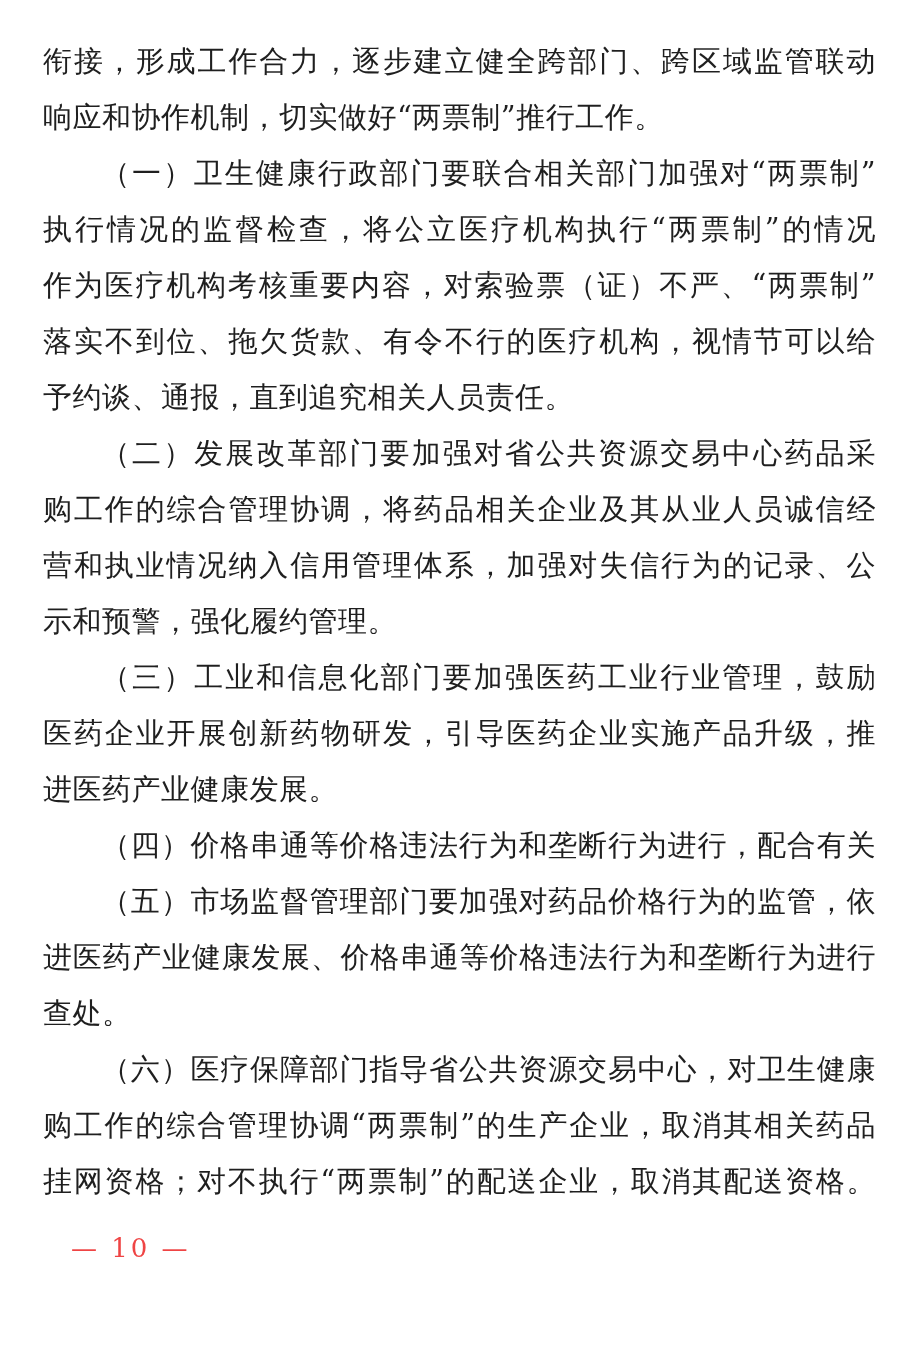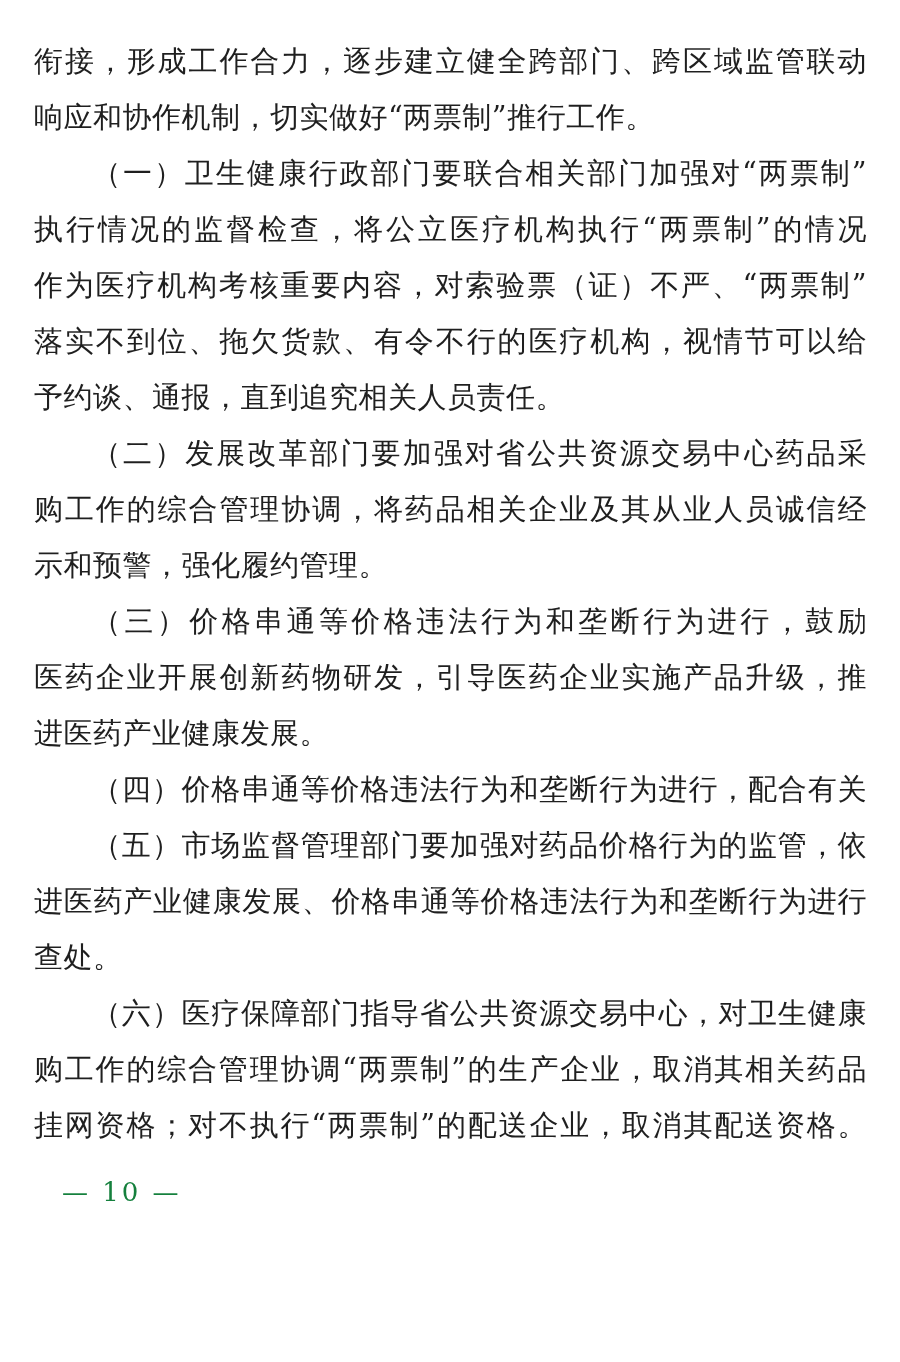--- a/index.html
+++ b/index.html
@@ -12,21 +12,21 @@
     background: #ffffff;
     overflow: hidden;
     font-family: "DejaVu Serif", "Liberation Serif", serif;
   }
   .page {
     position: relative;
     width: 712px;
     height: 1362px;
     background: #ffffff;
     box-sizing: border-box;
-    padding: 33px 34px 0 34px;
+    padding: 33px 34px 0 43px;
   }
   .text-block {
     width: 833px;
   }
   .line {
     height: 56px;
     line-height: 56px;
     font-size: 29px;
     color: #1f1f1f;
     white-space: nowrap;
@@ -45,41 +45,42 @@
   }
   .line.indent {
     padding-left: 58px;
   }
   .footer {
     margin-top: 20px;
     padding-left: 28px;
     height: 38px;
     line-height: 38px;
     font-size: 26px;
-    color: #15803d;
+    color: #ef4444;
     letter-spacing: 3px;
     text-align: left;
   }
 </style>
 </head>
 <body>
 
 <div class="page">
   <div class="text-block" id="text-block">
       <div class="line fill">衔接，形成工作合力，逐步建立健全跨部门、跨区域监管联动</div>
       <div class="line last">响应和协作机制，切实做好“两票制”推行工作。</div>
       <div class="line fill indent">（一）卫生健康行政部门要联合相关部门加强对“两票制”</div>
       <div class="line fill">执行情况的监督检查，将公立医疗机构执行“两票制”的情况</div>
       <div class="line fill">作为医疗机构考核重要内容，对索验票（证）不严、“两票制”</div>
       <div class="line fill">落实不到位、拖欠货款、有令不行的医疗机构，视情节可以给</div>
       <div class="line last">予约谈、通报，直到追究相关人员责任。</div>
       <div class="line fill indent">（二）发展改革部门要加强对省公共资源交易中心药品采</div>
       <div class="line fill">购工作的综合管理协调，将药品相关企业及其从业人员诚信经</div>
+      <div class="line fill">营和执业情况纳入信用管理体系，加强对失信行为的记录、公</div>
       <div class="line last">示和预警，强化履约管理。</div>
-      <div class="line fill indent">（三）价格串通等价格违法行为和垄断行为进行，鼓励</div>
+      <div class="line fill indent">（三）工业和信息化部门要加强医药工业行业管理，鼓励</div>
       <div class="line fill">医药企业开展创新药物研发，引导医药企业实施产品升级，推</div>
       <div class="line last">进医药产业健康发展。</div>
       <div class="line fill indent">（四）价格串通等价格违法行为和垄断行为进行，配合有关</div>
       <div class="line fill indent">（五）市场监督管理部门要加强对药品价格行为的监管，依</div>
       <div class="line fill">进医药产业健康发展、价格串通等价格违法行为和垄断行为进行</div>
       <div class="line last">查处。</div>
       <div class="line fill indent">（六）医疗保障部门指导省公共资源交易中心，对卫生健康</div>
       <div class="line fill">购工作的综合管理协调“两票制”的生产企业，取消其相关药品</div>
       <div class="line fill">挂网资格；对不执行“两票制”的配送企业，取消其配送资格。</div>
     </div>

